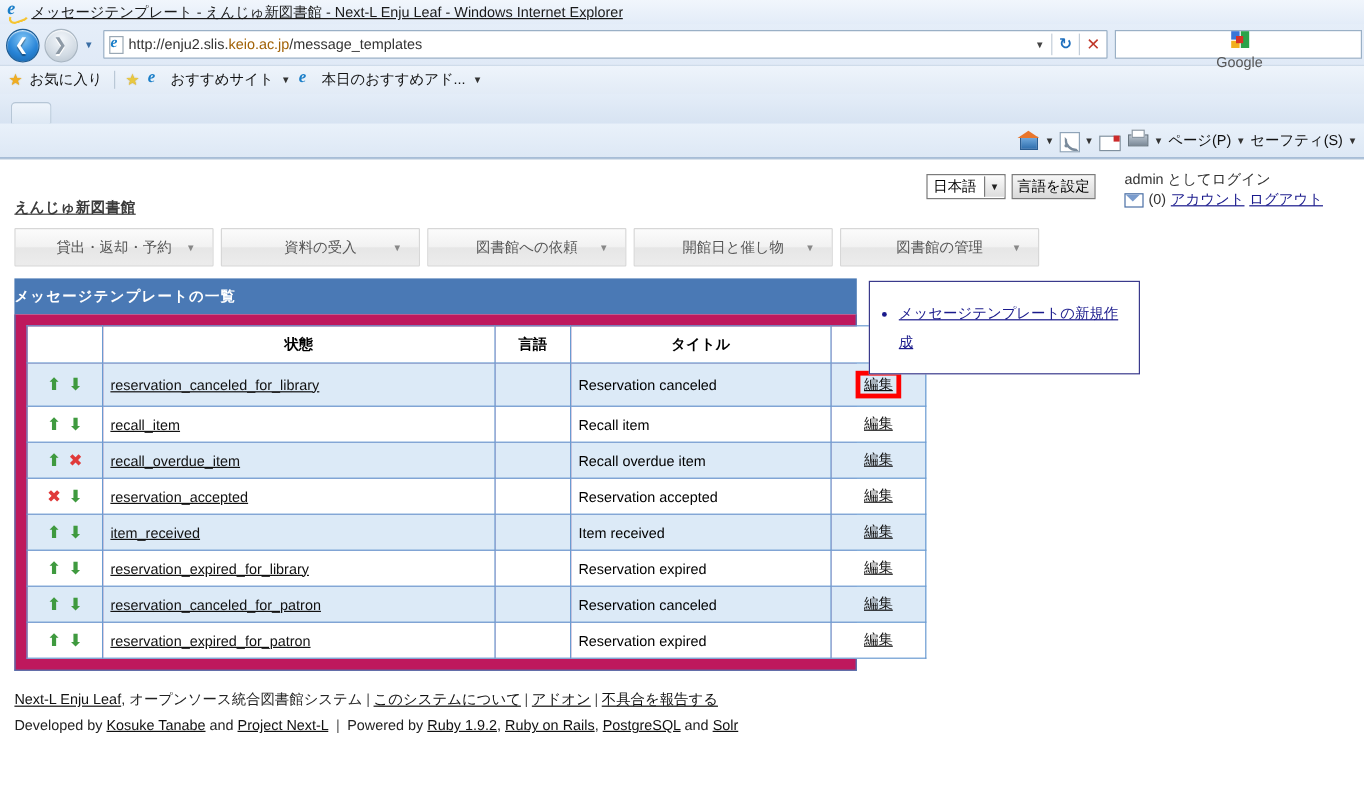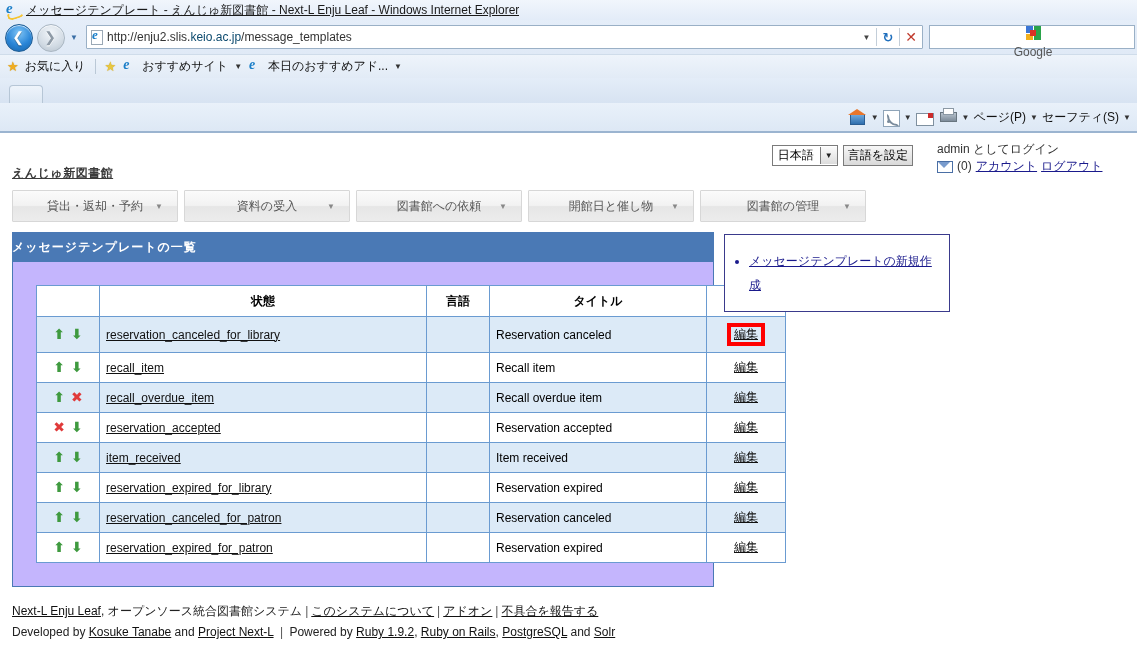--- a/index.html
+++ b/index.html
@@ -72,21 +72,21 @@
   .addr-ie:before{
     content:"";position:absolute;left:4px;top:3px;width:10px;height:13px;
     background:#fff;border:1px solid #9aa8b5;
   }
   .addr-ie:after{
     content:"e";position:absolute;left:5px;top:0px;
     font-family:"Liberation Serif",serif;font-style:italic;font-weight:bold;
     font-size:13px;color:#1a7ec8;
   }
   .addr-url{flex:1;font-size:12px;color:#333;white-space:nowrap;overflow:hidden;}
-  .addr-url b{color:#0c4a6e;font-weight:normal;}
+  .addr-url b{color:#a16207;font-weight:normal;}
   .addrbtn{
     width:19px;height:20px;display:flex;align-items:center;justify-content:center;
     font-size:8px;color:#444;
   }
   .sep-v{width:1px;height:18px;background:#c3ced9;}
   .refreshbtn{
     width:22px;height:20px;display:flex;align-items:center;justify-content:center;
     color:#1f6fbd;font-size:13px;font-weight:bold;
   }
   .stopbtn{
@@ -246,21 +246,21 @@
     position:absolute;right:14px;font-size:8px;color:#888;
   }
 
   .content{display:flex;padding:10px 0 0 12px;gap:10px;align-items:flex-start;}
   .main-col{width:702px;}
   .bluebar{
     height:30px;background:#4a79b5;color:#fff;font-size:12px;font-weight:bold;
     display:flex;align-items:center;letter-spacing:1px;
   }
   .tablewrap{
-    border:1px solid #4a79b5;border-top:none;padding:23px;background:#c4b5fd;
+    border:1px solid #4a79b5;border-top:none;padding:9px;background:#be185d;
   }
   table.msg{
     border-collapse:collapse;width:690px;table-layout:fixed;
     border:1px solid #6a9bd1;
   }
   table.msg th,table.msg td{
     border:1px solid #6a9bd1;font-size:12px;padding:6px 6px;color:#000;
     font-weight:normal;
   }
   table.msg th{text-align:center;font-weight:bold;background:#fff;height:18px;}

